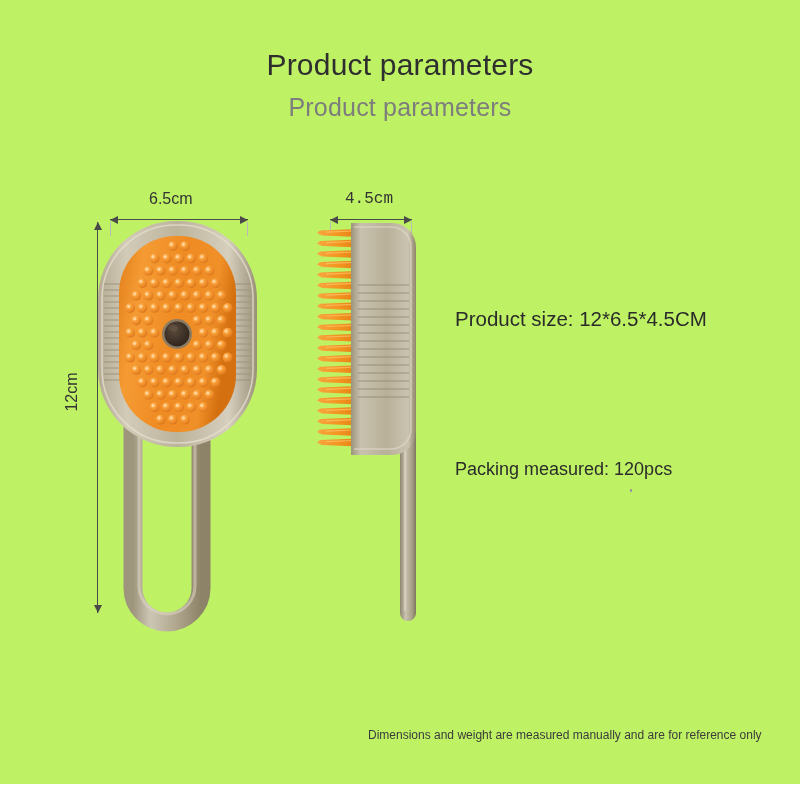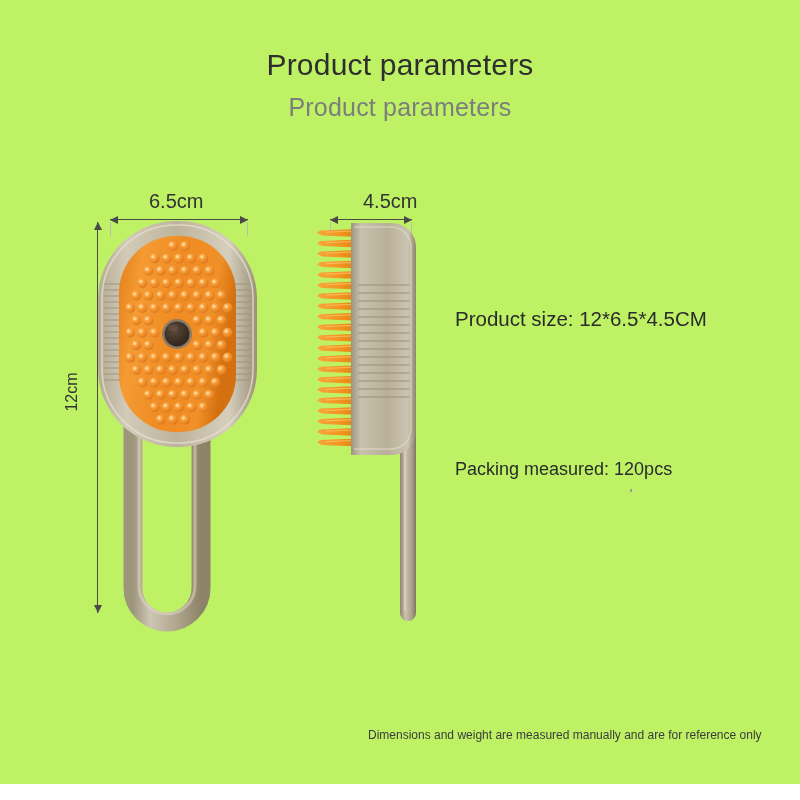--- a/index.html
+++ b/index.html
@@ -40,26 +40,26 @@
     text-align: center;
     font-size: 25px;
     font-weight: 400;
     color: #7d7d7d;
     letter-spacing: 0.2px;
   }
 
   
   .dim-label {
     position: absolute;
-    font-size: 20px;
+    font-size: 16px;
     color: #333333;
     white-space: nowrap;
   }
   .dim-label-width1 { left: 149px; top: 190px; }
-  .dim-label-width2 { left: 363px; top: 190px; }
+  .dim-label-width2 { left: 345px; top: 190px; font-family: Liberation Mono, monospace; }
 
   .dim-label-height {
     position: absolute;
     left: 72px;
     top: 392px;
     font-size: 16px;
     color: #333333;
     white-space: nowrap;
     transform: translate(-50%, -50%) rotate(-90deg);
     transform-origin: center center;

